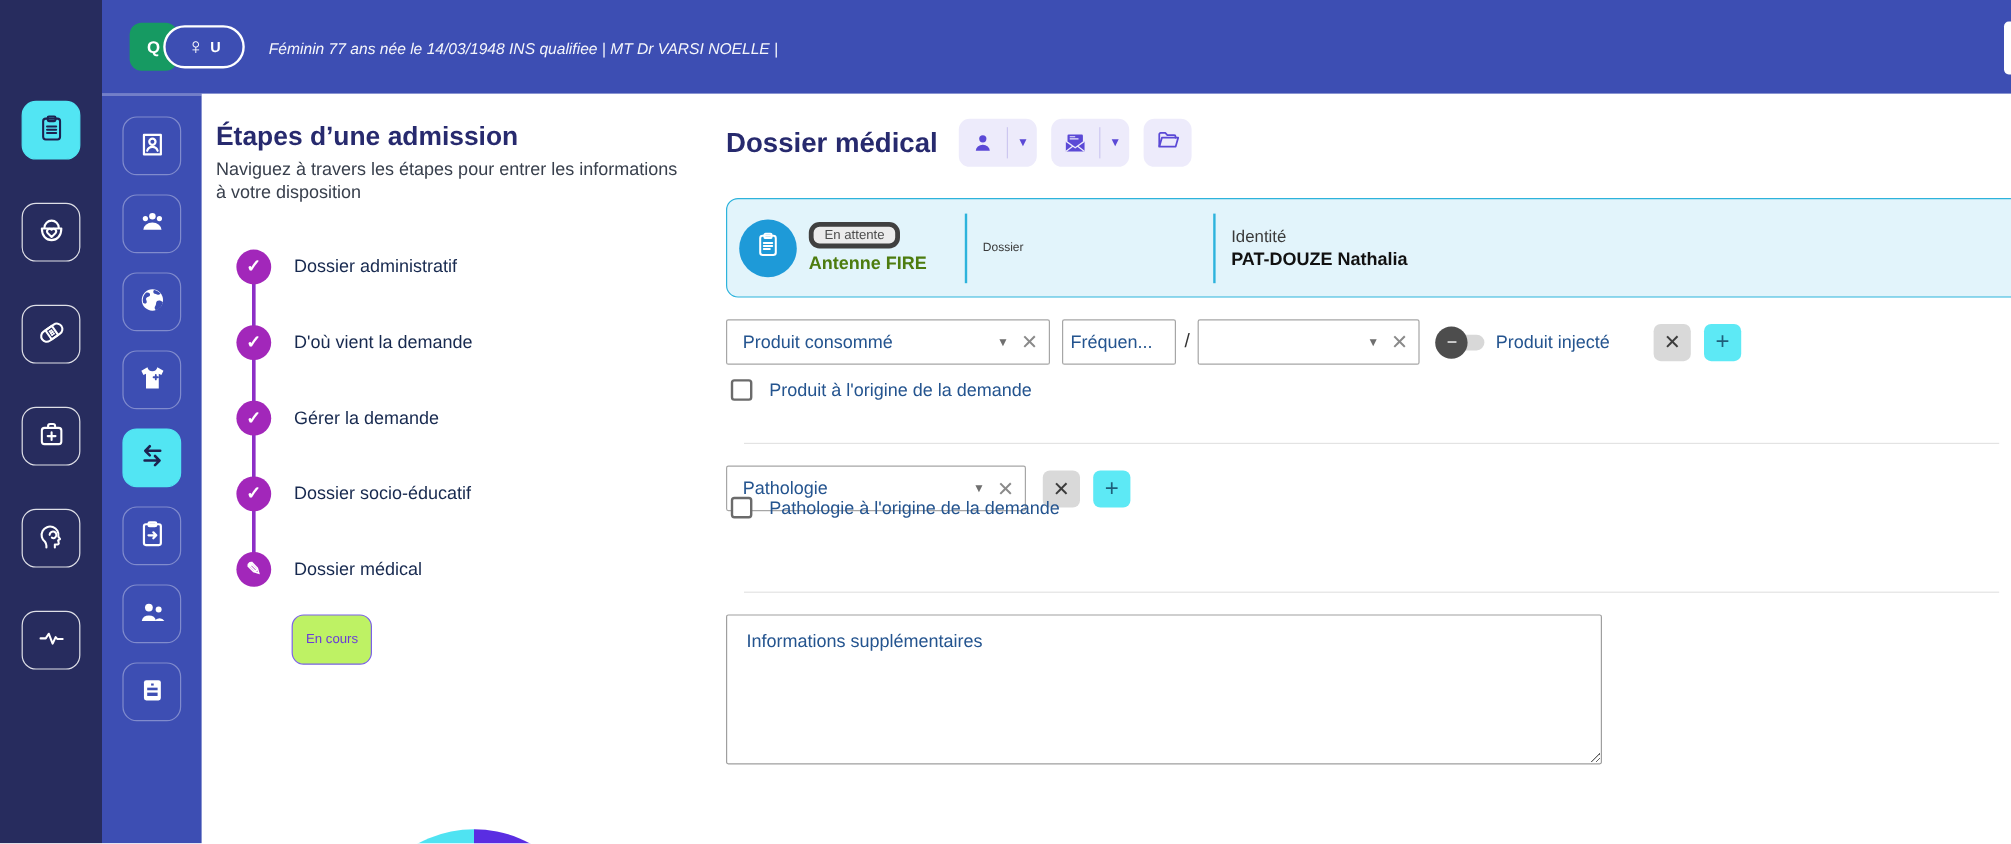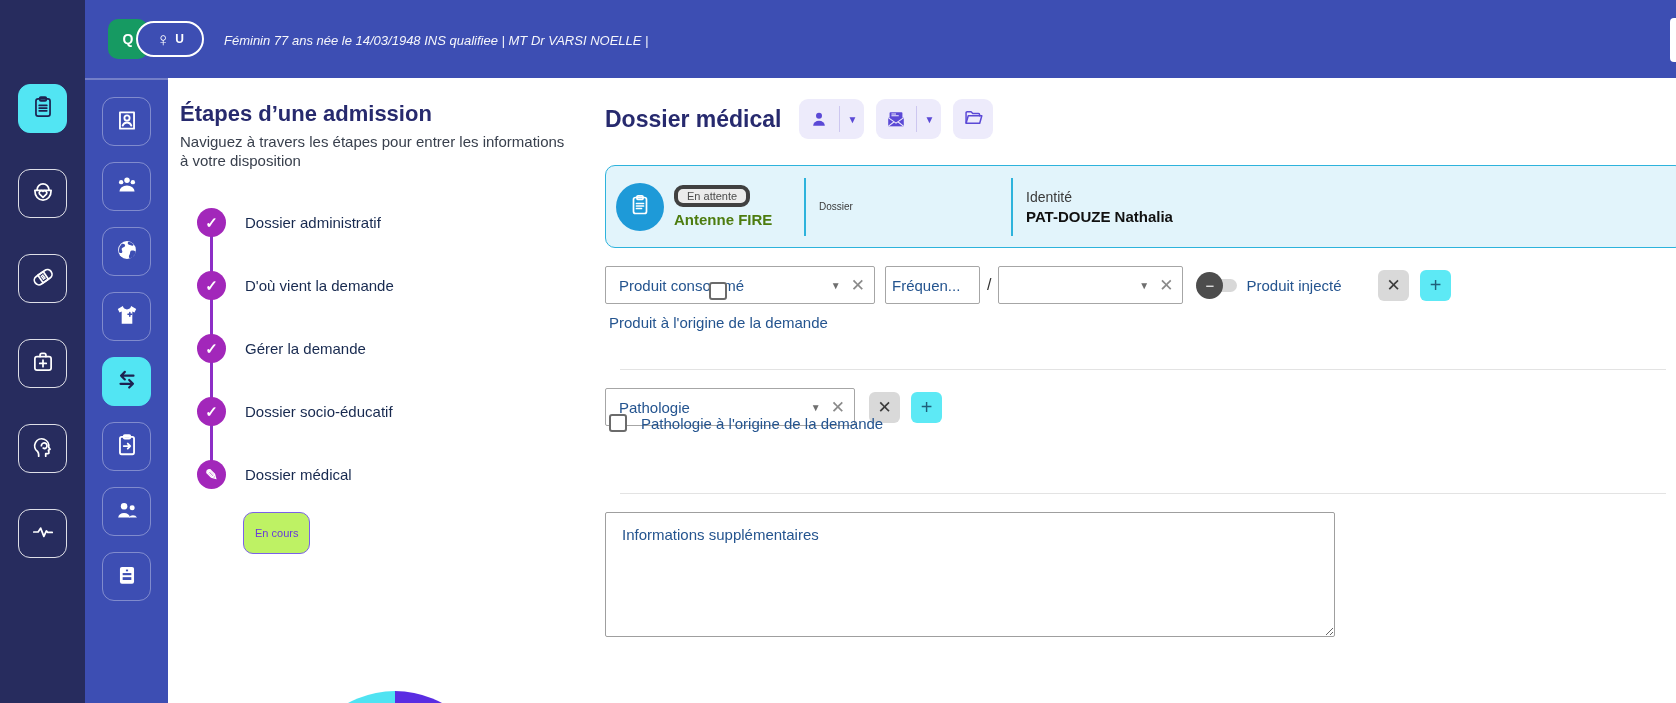--- a/index.html
+++ b/index.html
@@ -102,21 +102,21 @@
   .toggle-knob { position:absolute; left:0; top:0; width:27px; height:27px; border-radius:50%; background:#4d4d4d;
                  color:#fff; display:flex; align-items:center; justify-content:center; font-size:15px; }
   .tog-label { margin-left:9px; font-size:15px; color:#24548f; white-space:nowrap; }
   .xbtn { width:31px; height:31px; background:#d9d9d9; border-radius:6px; display:flex; align-items:center;
           justify-content:center; color:#3c3c3c; font-size:17px; cursor:pointer; margin-left:auto; }
   .plusbtn { width:31px; height:31px; background:#5de9f5; border-radius:6px; display:flex; align-items:center;
              justify-content:center; color:#1f5f7a; font-size:20px; cursor:pointer; margin-left:11px; }
   .row2 .xbtn { margin-left:14px; }
 
   .chk-row { position:absolute; display:flex; align-items:center; gap:14px; }
-  .chk1 { left:609px; top:282px;flex-direction:column; }
+  .chk1 { left:609px; top:316px; }
   .chk2 { left:609px; top:414px; }
   .chk-box { width:18px; height:18px; border:2px solid #6b6b6b; border-radius:3px; background:#fff; cursor:pointer; }
   .chk-label { font-size:15px; color:#24548f; }
 
   .hdiv { position:absolute; left:620px; width:1046px; height:1px; background:#e3e3e3; }
   .hdiv1 { top:369px; } .hdiv2 { top:493px; }
 
   .row2 { position:absolute; left:605px; top:388px; display:flex; align-items:center; }
   .sel-path { width:250px; }
   .row2 .xbtn { margin-left:14px; }

